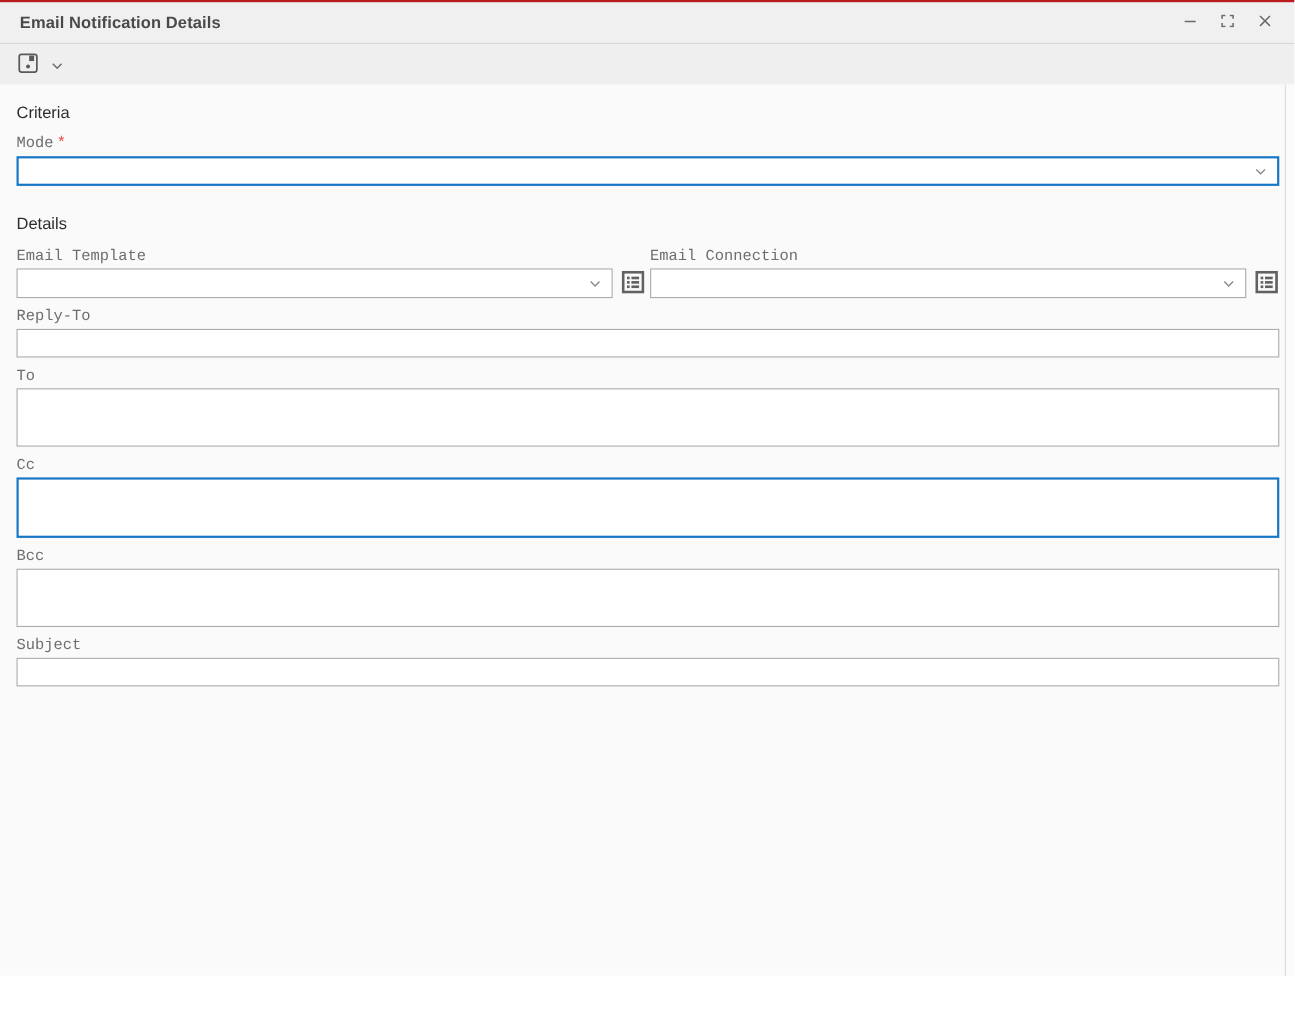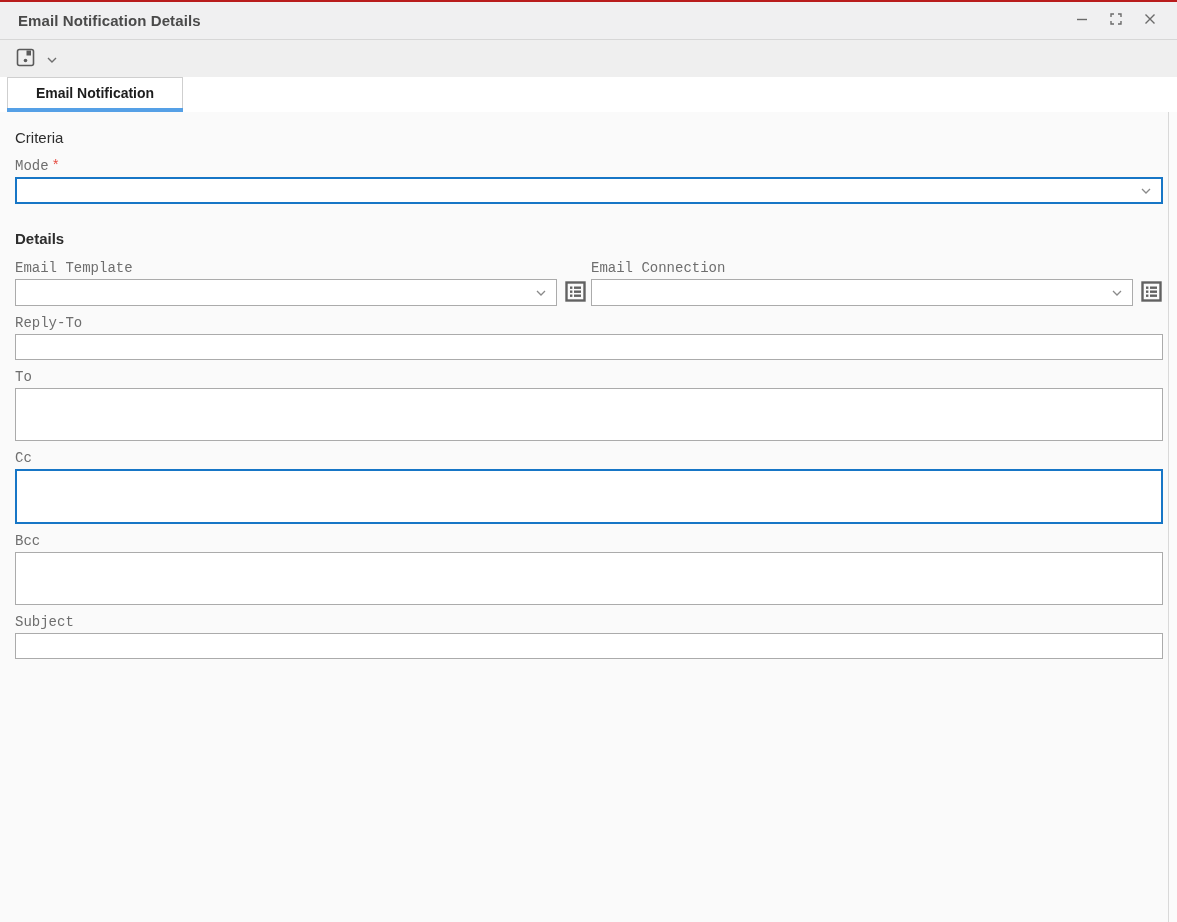--- a/index.html
+++ b/index.html
@@ -63,21 +63,21 @@
   .form-content {
     flex:1; padding:0 5px 0 15px;
   }
   .scroll-track {
     width:9px; background:#fbfbfb; border-left:1px solid #d9d9d9;
   }
   .section-heading {
     font-size:15px; font-weight:500; color:#2d2d2d;
   }
   .sh-criteria { padding-top:17px; }
-  .sh-details  { margin-top:26px;font-weight:bold; }
+  .sh-details  { margin-top:26px; }
   .field-label {
     font-size:14px; color:#6e6e6e; line-height:16px;
     display:block; margin-bottom:3px;font-family:Liberation Mono, monospace;
   }
   .req { color:#e5483e; margin-left:3px; }
   .mode-block { margin-top:12px; }
   .row-block  { margin-top:13px; display:flex; gap:4px; }
   .col { flex:1; min-width:0; }
   .combo-row { display:flex; align-items:center; }
   .field-block { margin-top:9px; }
@@ -160,28 +160,20 @@
     </button>
     <button class="tool-btn save-menu">
       <span>
         <svg width="10" height="6" viewBox="0 0 10 6" fill="none">
             <path d="M1 1 L5 5 L9 1" stroke="currentColor" stroke-width="1.4"></path>
           </svg>
       </span>
     </button>
   </div>
 
-  <div class="tabbar">
-    <div class="tab-wrap">
-      <div class="tab">
-        <span class="tab-label">Email Notification</span>
-      </div>
-      <div class="tab-underline"></div>
-    </div>
-  </div>
 
   <div class="form-panel">
     <div class="form-content">
 
       <div class="section-heading sh-criteria">Criteria</div>
 
       <div class="mode-block">
         <span class="field-label"><span>Mode</span><span class="req">*</span></span>
         <div class="combo-row">
           <div class="combo focused" role="combobox">

